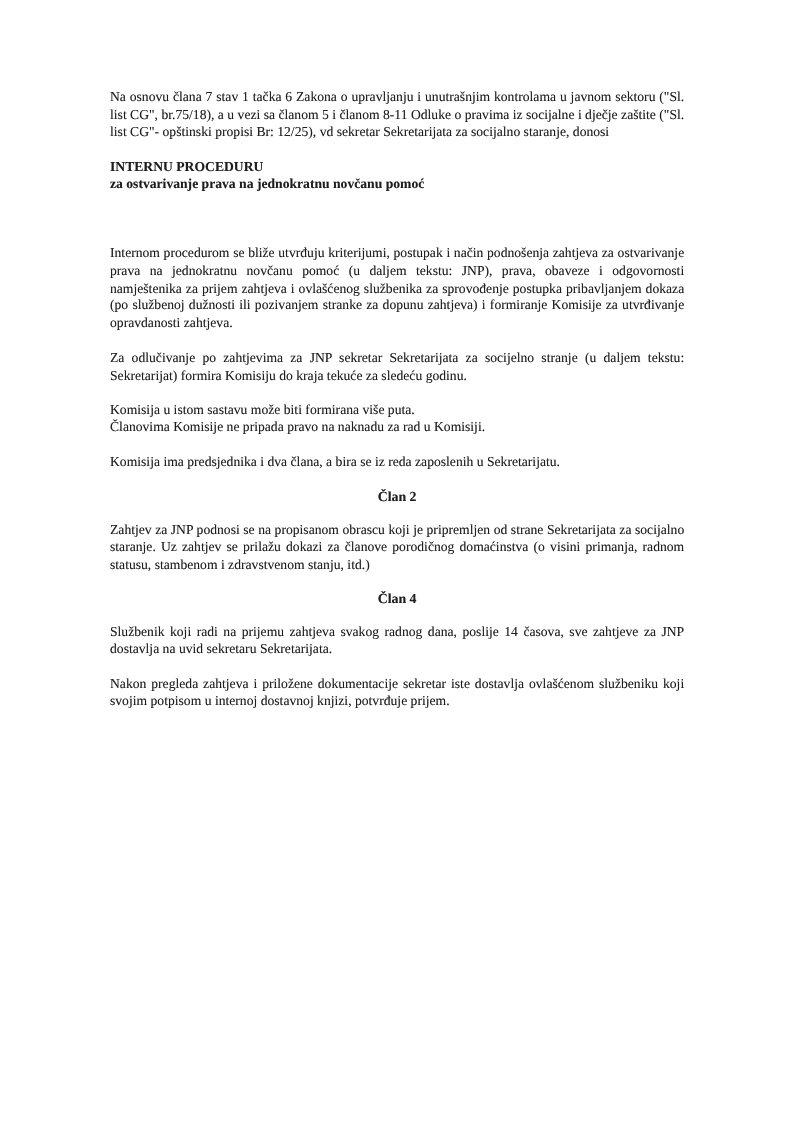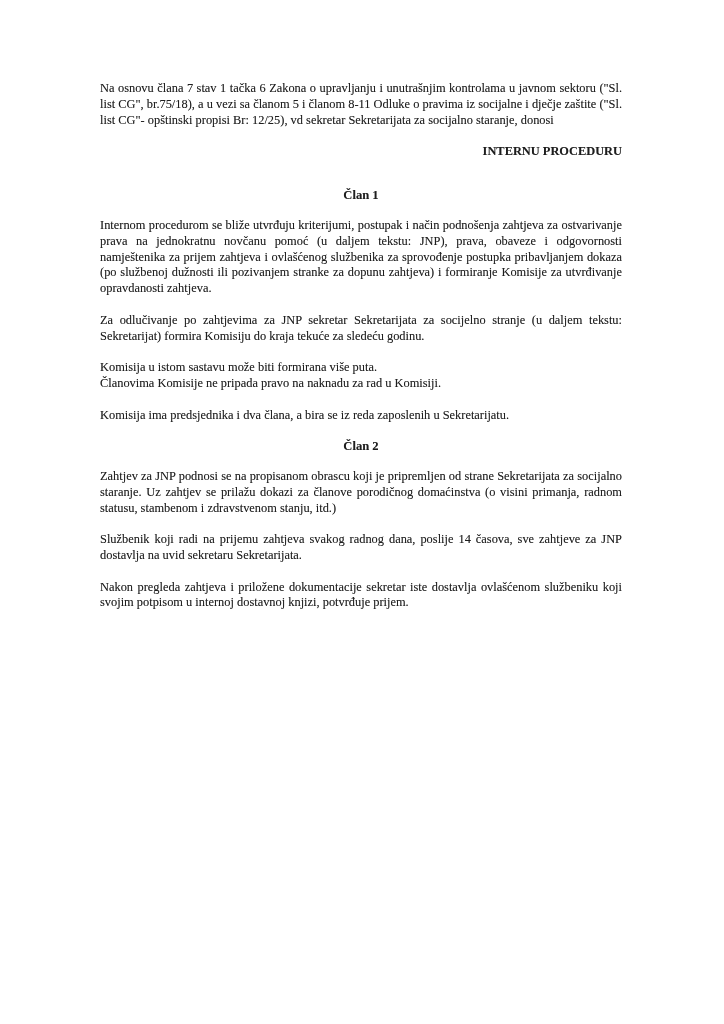--- a/index.html
+++ b/index.html
@@ -32,22 +32,22 @@
   }
   p.body {
     margin: 0 0 15.8px 0;
     text-align: justify;
     white-space: pre-line;
   }
   p.intro {
     margin-bottom: 16px;
   }
   .title-block {
-    margin: 5px 0 28px 0;
-    text-align: right;
+    margin: 5px 0 47px 0;
+    text-align: left;
     font-weight: bold;
   }
   .title-block .line {
     display: block;
   }
   h2.article-heading {
     font-size: 12.6px;
     line-height: 15.8px;
     font-weight: bold;
     text-align: center;
@@ -59,38 +59,39 @@
 </head>
 <body>
 
 <div class="page">
   <div class="content">
 
     <p class="body intro">Na osnovu člana 7 stav 1 tačka 6 Zakona o upravljanju i unutrašnjim kontrolama u javnom sektoru ("Sl. list CG", br.75/18), a u vezi sa članom 5 i članom 8-11 Odluke o pravima iz socijalne i dječje zaštite ("Sl. list CG"- opštinski propisi Br: 12/25), vd sekretar Sekretarijata za socijalno staranje, donosi</p>
 
     <div class="title-block">
       <span class="line">INTERNU PROCEDURU</span>
+      <span class="line">za ostvarivanje prava na jednokratnu novčanu pomoć</span>
     </div>
 
     <section>
-      <h2 class="article-heading">Član 1</h2>
       <p class="body">Internom procedurom se bliže utvrđuju kriterijumi, postupak i način podnošenja zahtjeva za ostvarivanje prava na jednokratnu novčanu pomoć (u daljem tekstu: JNP), prava, obaveze i odgovornosti namještenika za prijem zahtjeva i ovlašćenog službenika za sprovođenje postupka pribavljanjem dokaza (po službenoj dužnosti ili pozivanjem stranke za dopunu zahtjeva) i formiranje Komisije za utvrđivanje opravdanosti zahtjeva.</p>
     </section>
 
     <section>
       <p class="body">Za odlučivanje po zahtjevima za JNP sekretar Sekretarijata za socijelno stranje (u daljem tekstu: Sekretarijat) formira Komisiju do kraja tekuće za sledeću godinu.</p>
       <p class="body">Komisija u istom sastavu može biti formirana više puta.
 Članovima Komisije ne pripada pravo na naknadu za rad u Komisiji.</p>
       <p class="body">Komisija ima predsjednika i dva člana, a bira se iz reda zaposlenih u Sekretarijatu.</p>
     </section>
 
     <section>
       <h2 class="article-heading">Član 2</h2>
       <p class="body">Zahtjev za JNP podnosi se na propisanom obrascu koji je pripremljen od strane Sekretarijata za socijalno staranje. Uz zahtjev se prilažu dokazi za članove porodičnog domaćinstva (o visini primanja, radnom statusu, stambenom i zdravstvenom stanju, itd.)</p>
     </section>
 
     <section>
+      <h2 class="article-heading">Član 4</h2>
       <p class="body">Službenik koji radi na prijemu zahtjeva svakog radnog dana, poslije 14 časova, sve zahtjeve za JNP dostavlja na uvid sekretaru Sekretarijata.</p>
       <p class="body">Nakon pregleda zahtjeva i priložene dokumentacije sekretar iste dostavlja ovlašćenom službeniku koji svojim potpisom u internoj dostavnoj knjizi, potvrđuje prijem.</p>
     </section>
 
   </div>
 </div>
 
 </body></html>

